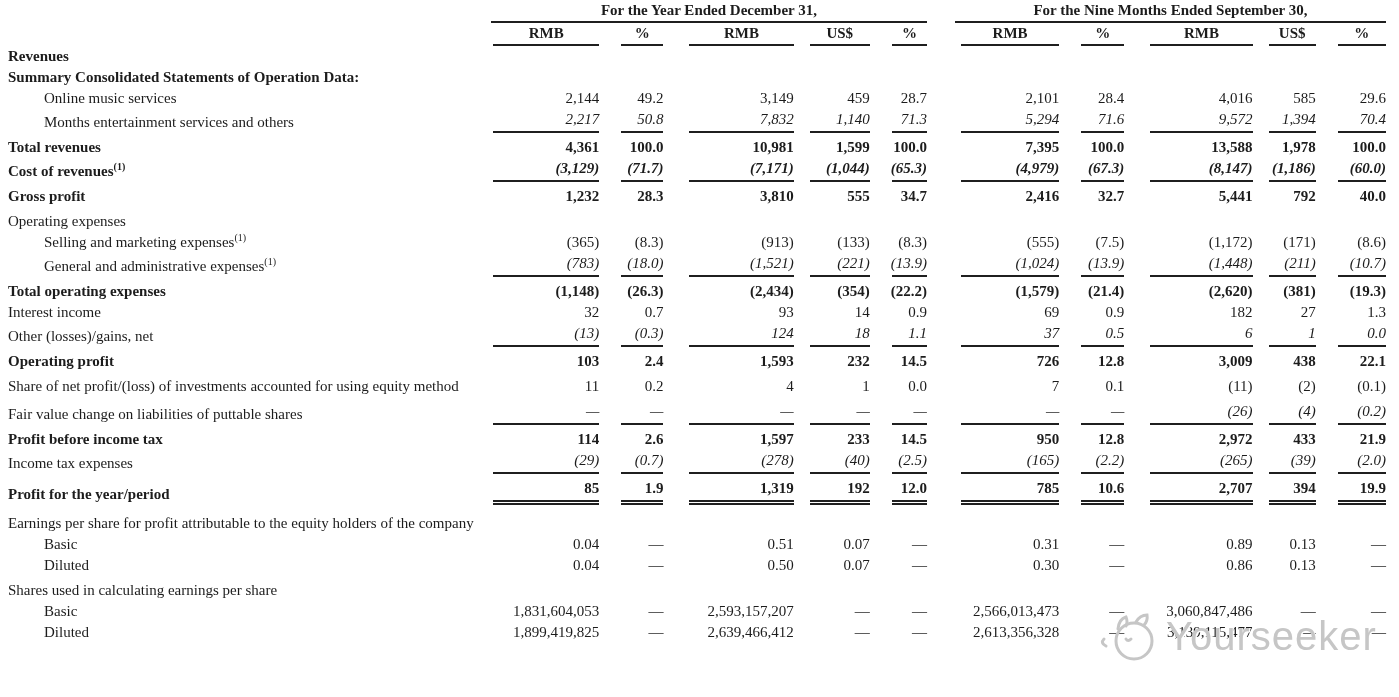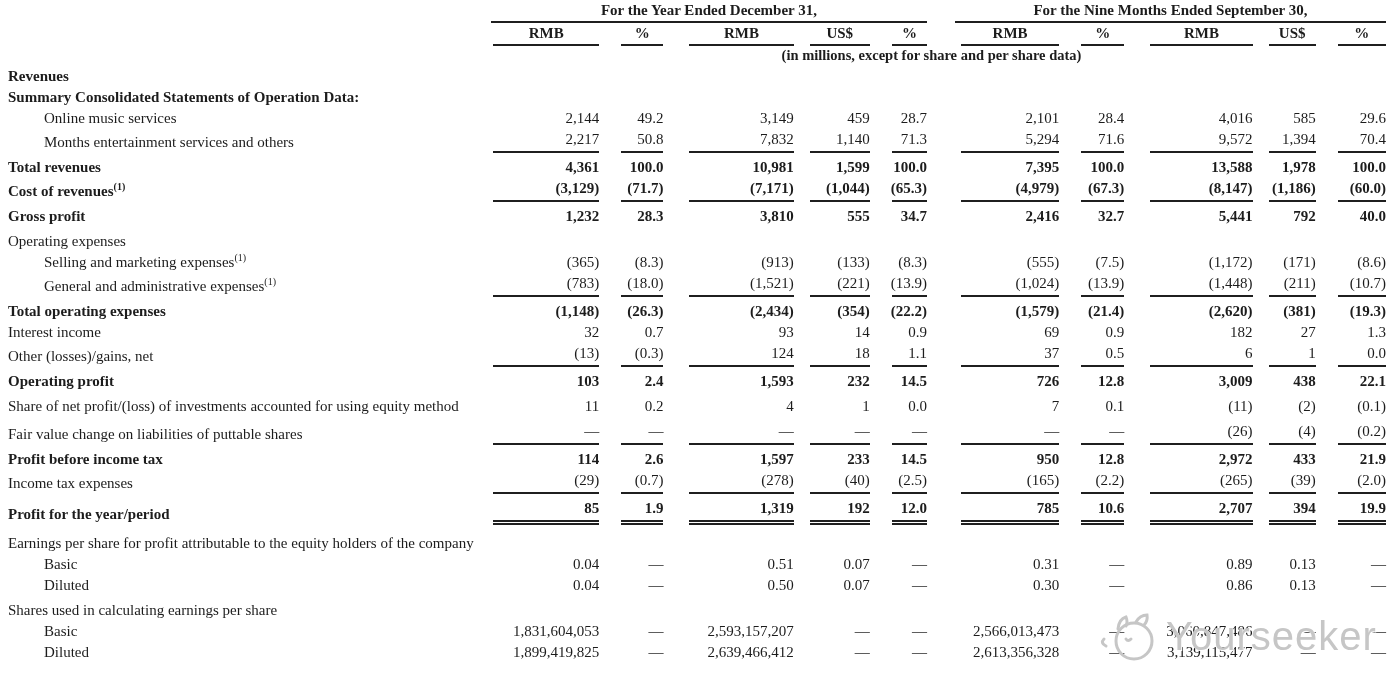--- a/index.html
+++ b/index.html
@@ -19,21 +19,21 @@
   .grp2 .hl{margin-left:28px;}
   .yr .hl{margin-left:14px;}
   .yr2 .hl{margin-left:34px;}
   .num{text-align:right;}
   .cl{display:flex;justify-content:flex-end;white-space:nowrap;margin-left:14px;}
   .rmb .cl,.rmb .hl{margin-left:16px;}
   .ml26 .cl,.ml26 .hl{margin-left:26px;}
   .g .cl,.g .hl{margin-left:34px;}
   .pct .cl,.pct .hl{margin-left:22px;}
   .usd .cl,.usd .hl{margin-left:16px;}
-  .us .cl{border-bottom:2px solid #1f1f1f;padding-bottom:1px;}
+  .us .cl{border-bottom:2px solid #1f1f1f;padding-bottom:1px;font-style:italic;}
   .ud .cl{border-bottom:5px double #1f1f1f;padding-bottom:1px;}
   .b{font-weight:bold;}
   .lbl{padding-left:8px;text-align:left;}
   .ind1 .lbl, td.lbl.ind1{padding-left:44px;}
   td.lbl.hang{padding-left:24px;text-indent:-16px;}
   tr.sp td{padding-top:4px;}
   tr.sp2 td{padding-top:8px;}
   .note{font-weight:bold;font-size:14.5px;line-height:18px;padding-bottom:2px;}
   sup{font-size:10px;line-height:0;}
   .watermark{
@@ -99,24 +99,20 @@
       <th class="ml26">
           <div class="hl">RMB</div>
         </th>
       <th class="usd">
           <div class="hl">US$</div>
         </th>
       <th class="pct">
           <div class="hl">%</div>
         </th>
     </tr>
-    <tr>
-      <th></th>
-      <th colspan="10" class="note">(in millions, except for share and per share data)</th>
-    </tr>
   </thead>
   <tbody id="tbody">
       <tr>
         <td class="lbl b">Revenues</td>
         <td class="num rmb">
           <div class="cl">
             <span></span>
           </div>
         </td>
         <td class="num pct">

